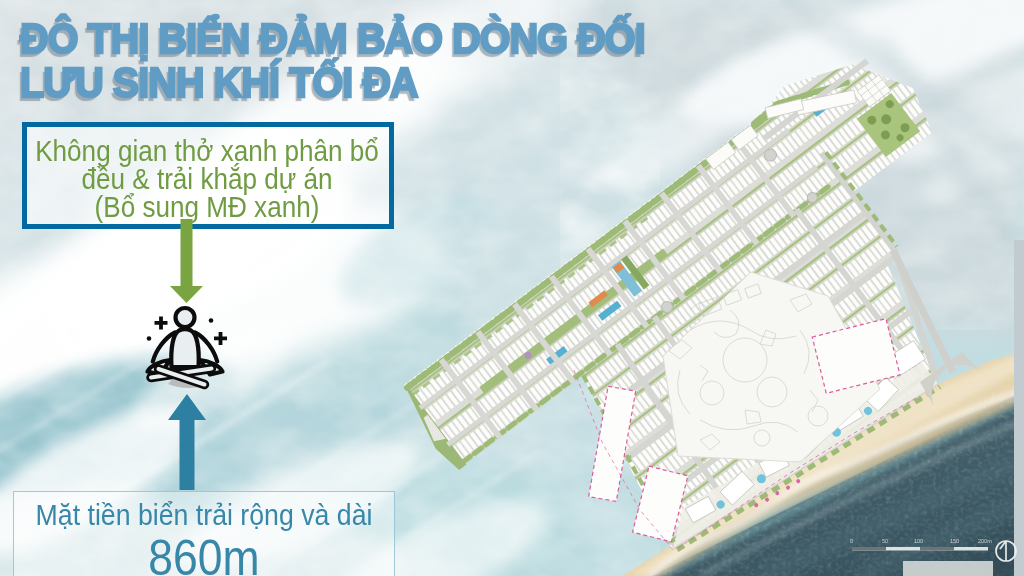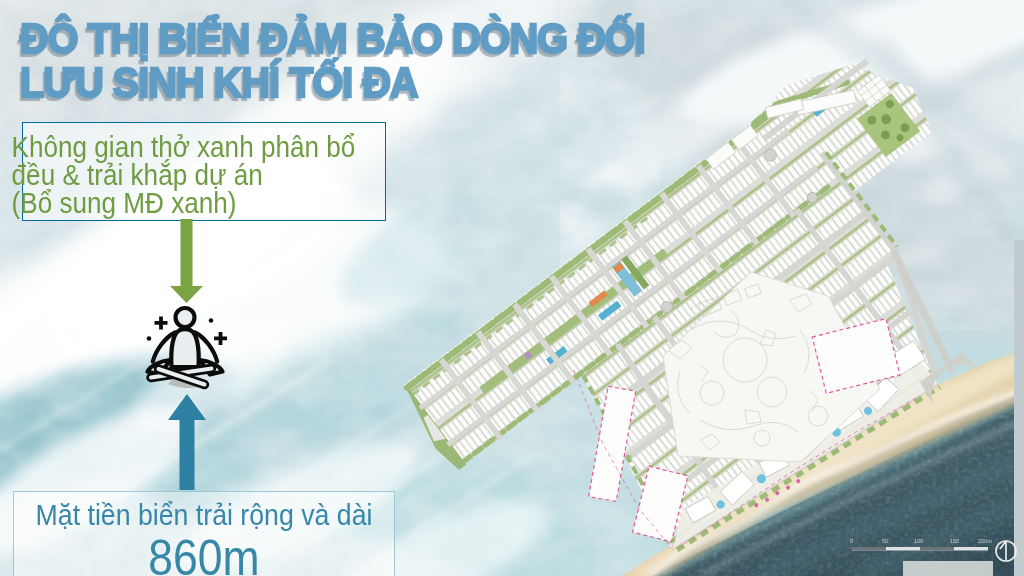--- a/index.html
+++ b/index.html
@@ -2,21 +2,21 @@
 <html><head>
 <meta charset="utf-8">
 <style>
 html,body{margin:0;padding:0;width:1024px;height:576px;overflow:hidden;background:#d7e2e5;}
 body{font-family:"Liberation Sans",sans-serif;position:relative;}
 .abs{position:absolute;}
 #title{left:20px;top:16px;font-weight:bold;font-size:43px;line-height:44px;color:#609cc4;
   letter-spacing:-1px;-webkit-text-stroke:2.4px #609cc4;transform:scaleX(0.92);transform-origin:0 0;
   text-shadow:-3px 4px 1px rgba(100,116,128,0.5);white-space:nowrap;}
 #gbox{left:22px;top:122px;width:362px;height:97px;background:rgba(255,255,255,0.55);
-  border:1px solid #0369a1;color:#6f9c42;font-size:30px;line-height:28px;}
+  border:5px solid #0369a1;color:#6f9c42;font-size:30px;line-height:28px;text-align:center;}
 #gbox .tx{width:440px;margin-left:-40px;transform:scaleX(0.87);transform-origin:50% 0;padding-top:10px;white-space:nowrap;}
 #bbox{left:13px;top:491px;width:380px;height:90px;background:rgba(255,255,255,0.42);
   border:1px solid rgba(150,195,212,0.9);color:#3787a9;text-align:center;}
 #bbox .l1{font-size:30px;margin-top:6px;transform:scaleX(0.89);transform-origin:50% 0;white-space:nowrap;}
 #bbox .l2{font-size:50px;font-weight:400;margin-top:-3px;transform:scaleX(0.89);transform-origin:50% 0;}
 </style>
 </head>
 <body>
 
 <svg class="abs" style="left:0;top:0" width="1024" height="576" viewBox="0 0 1024 576">

